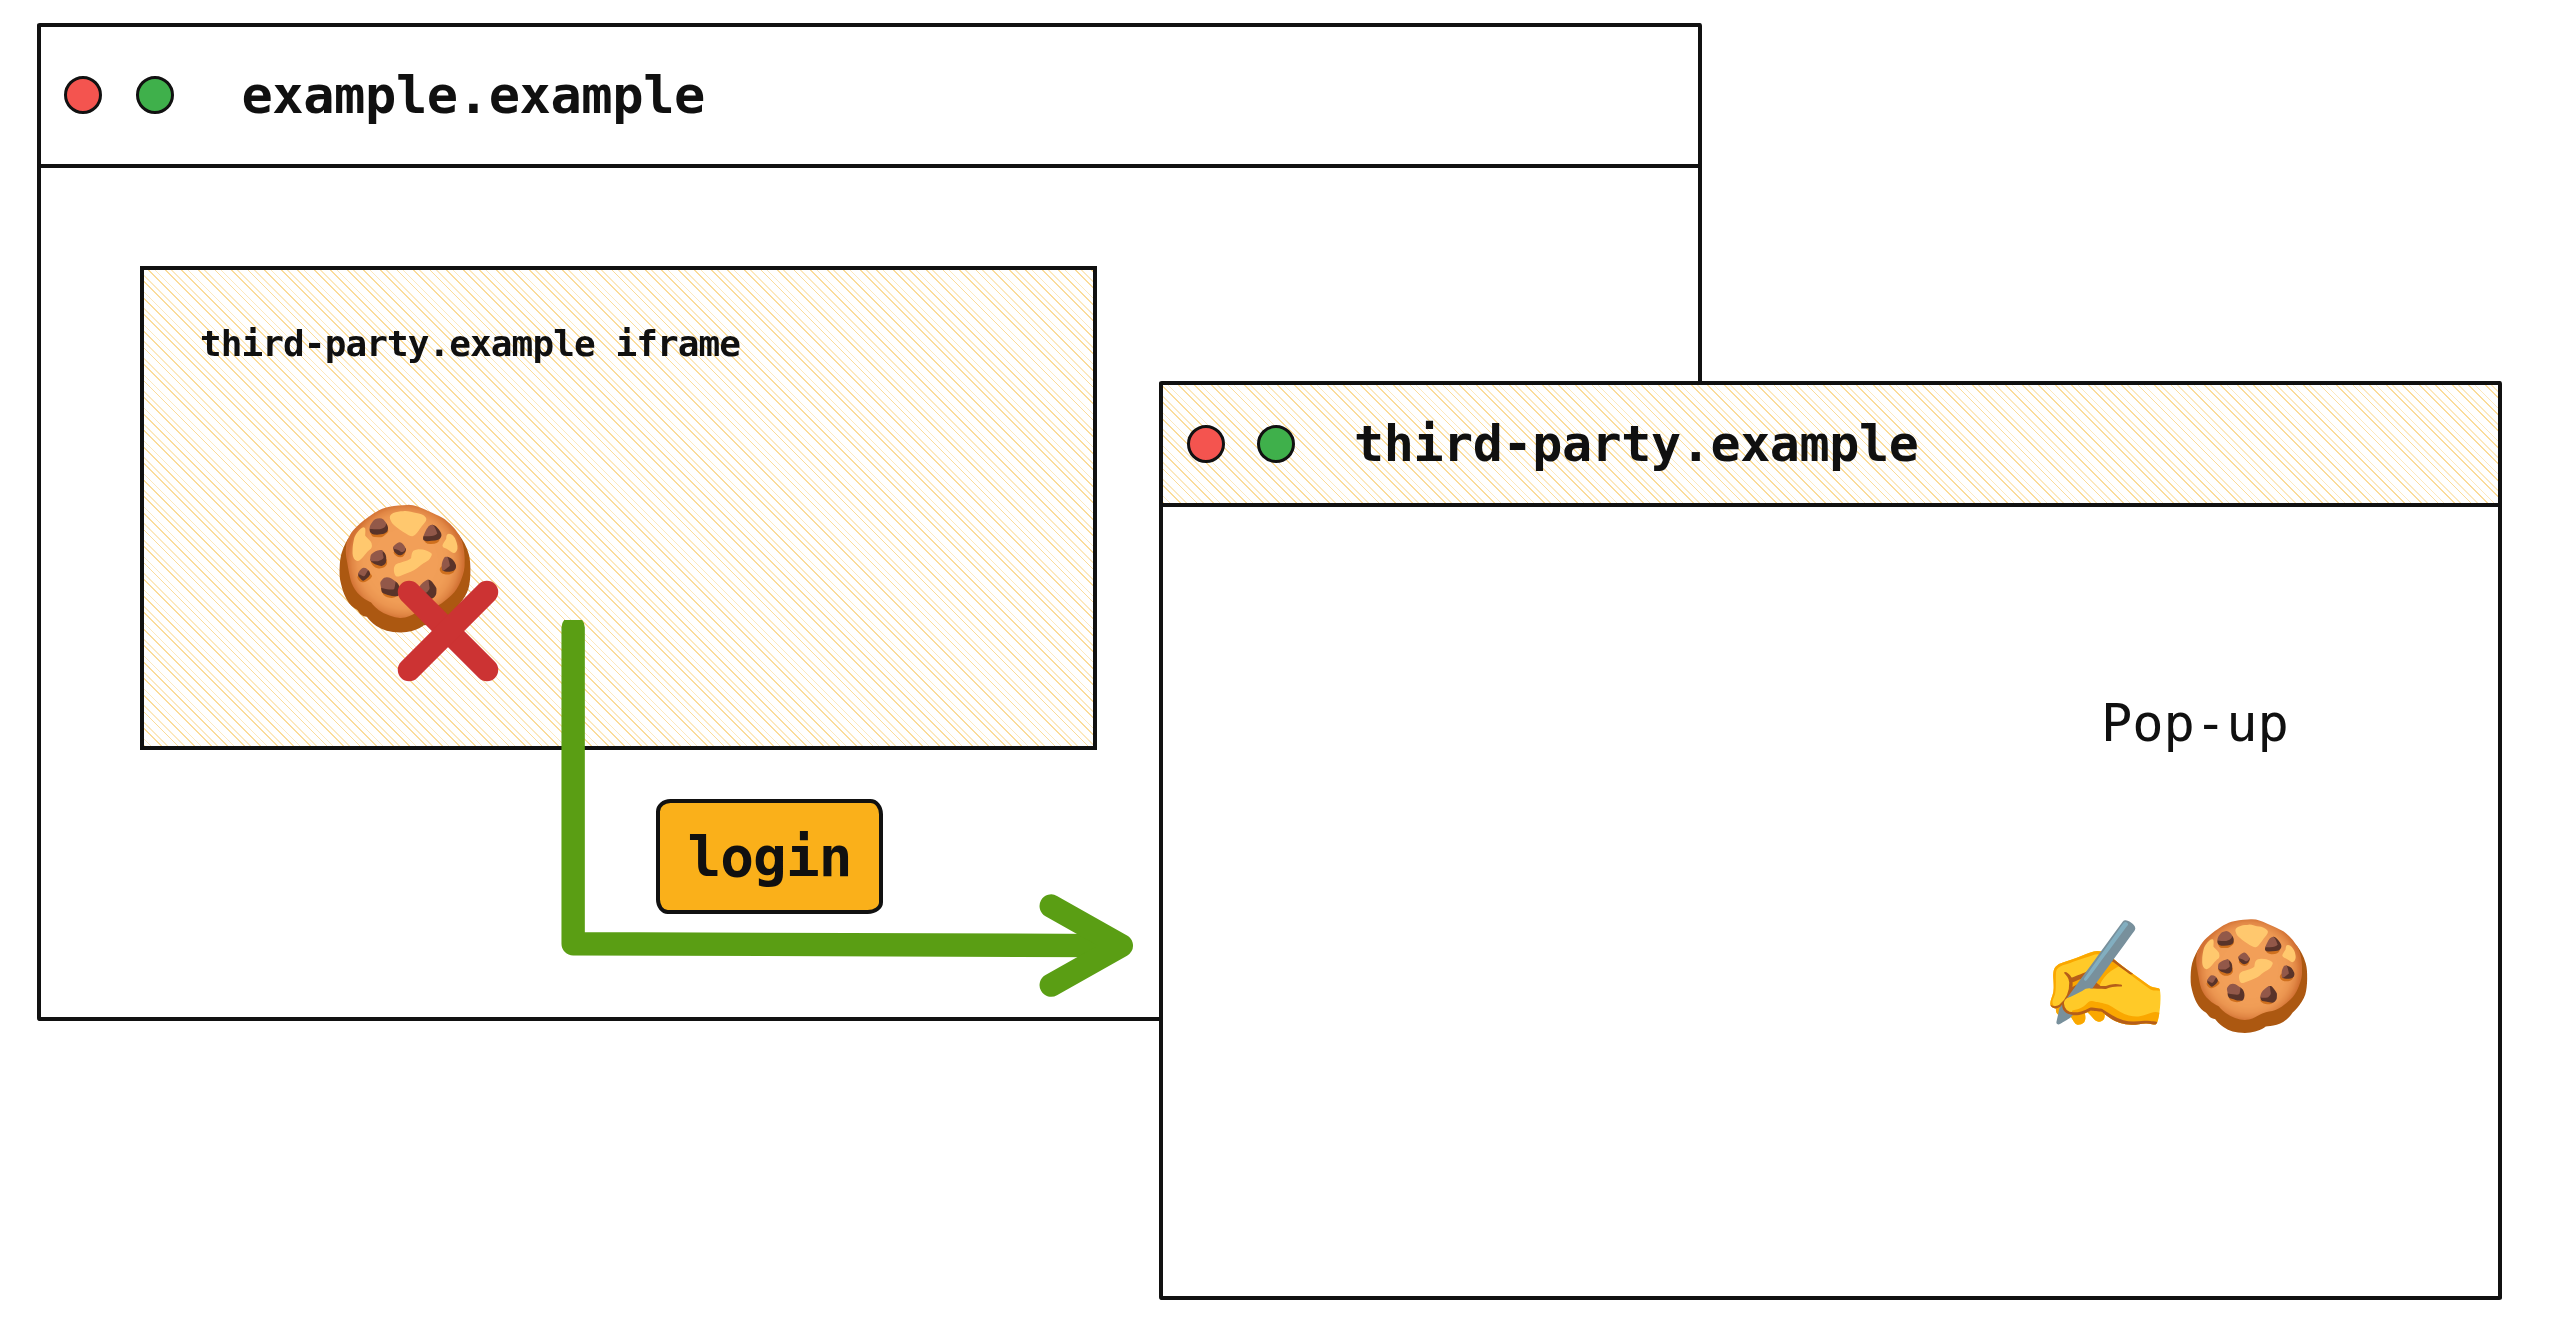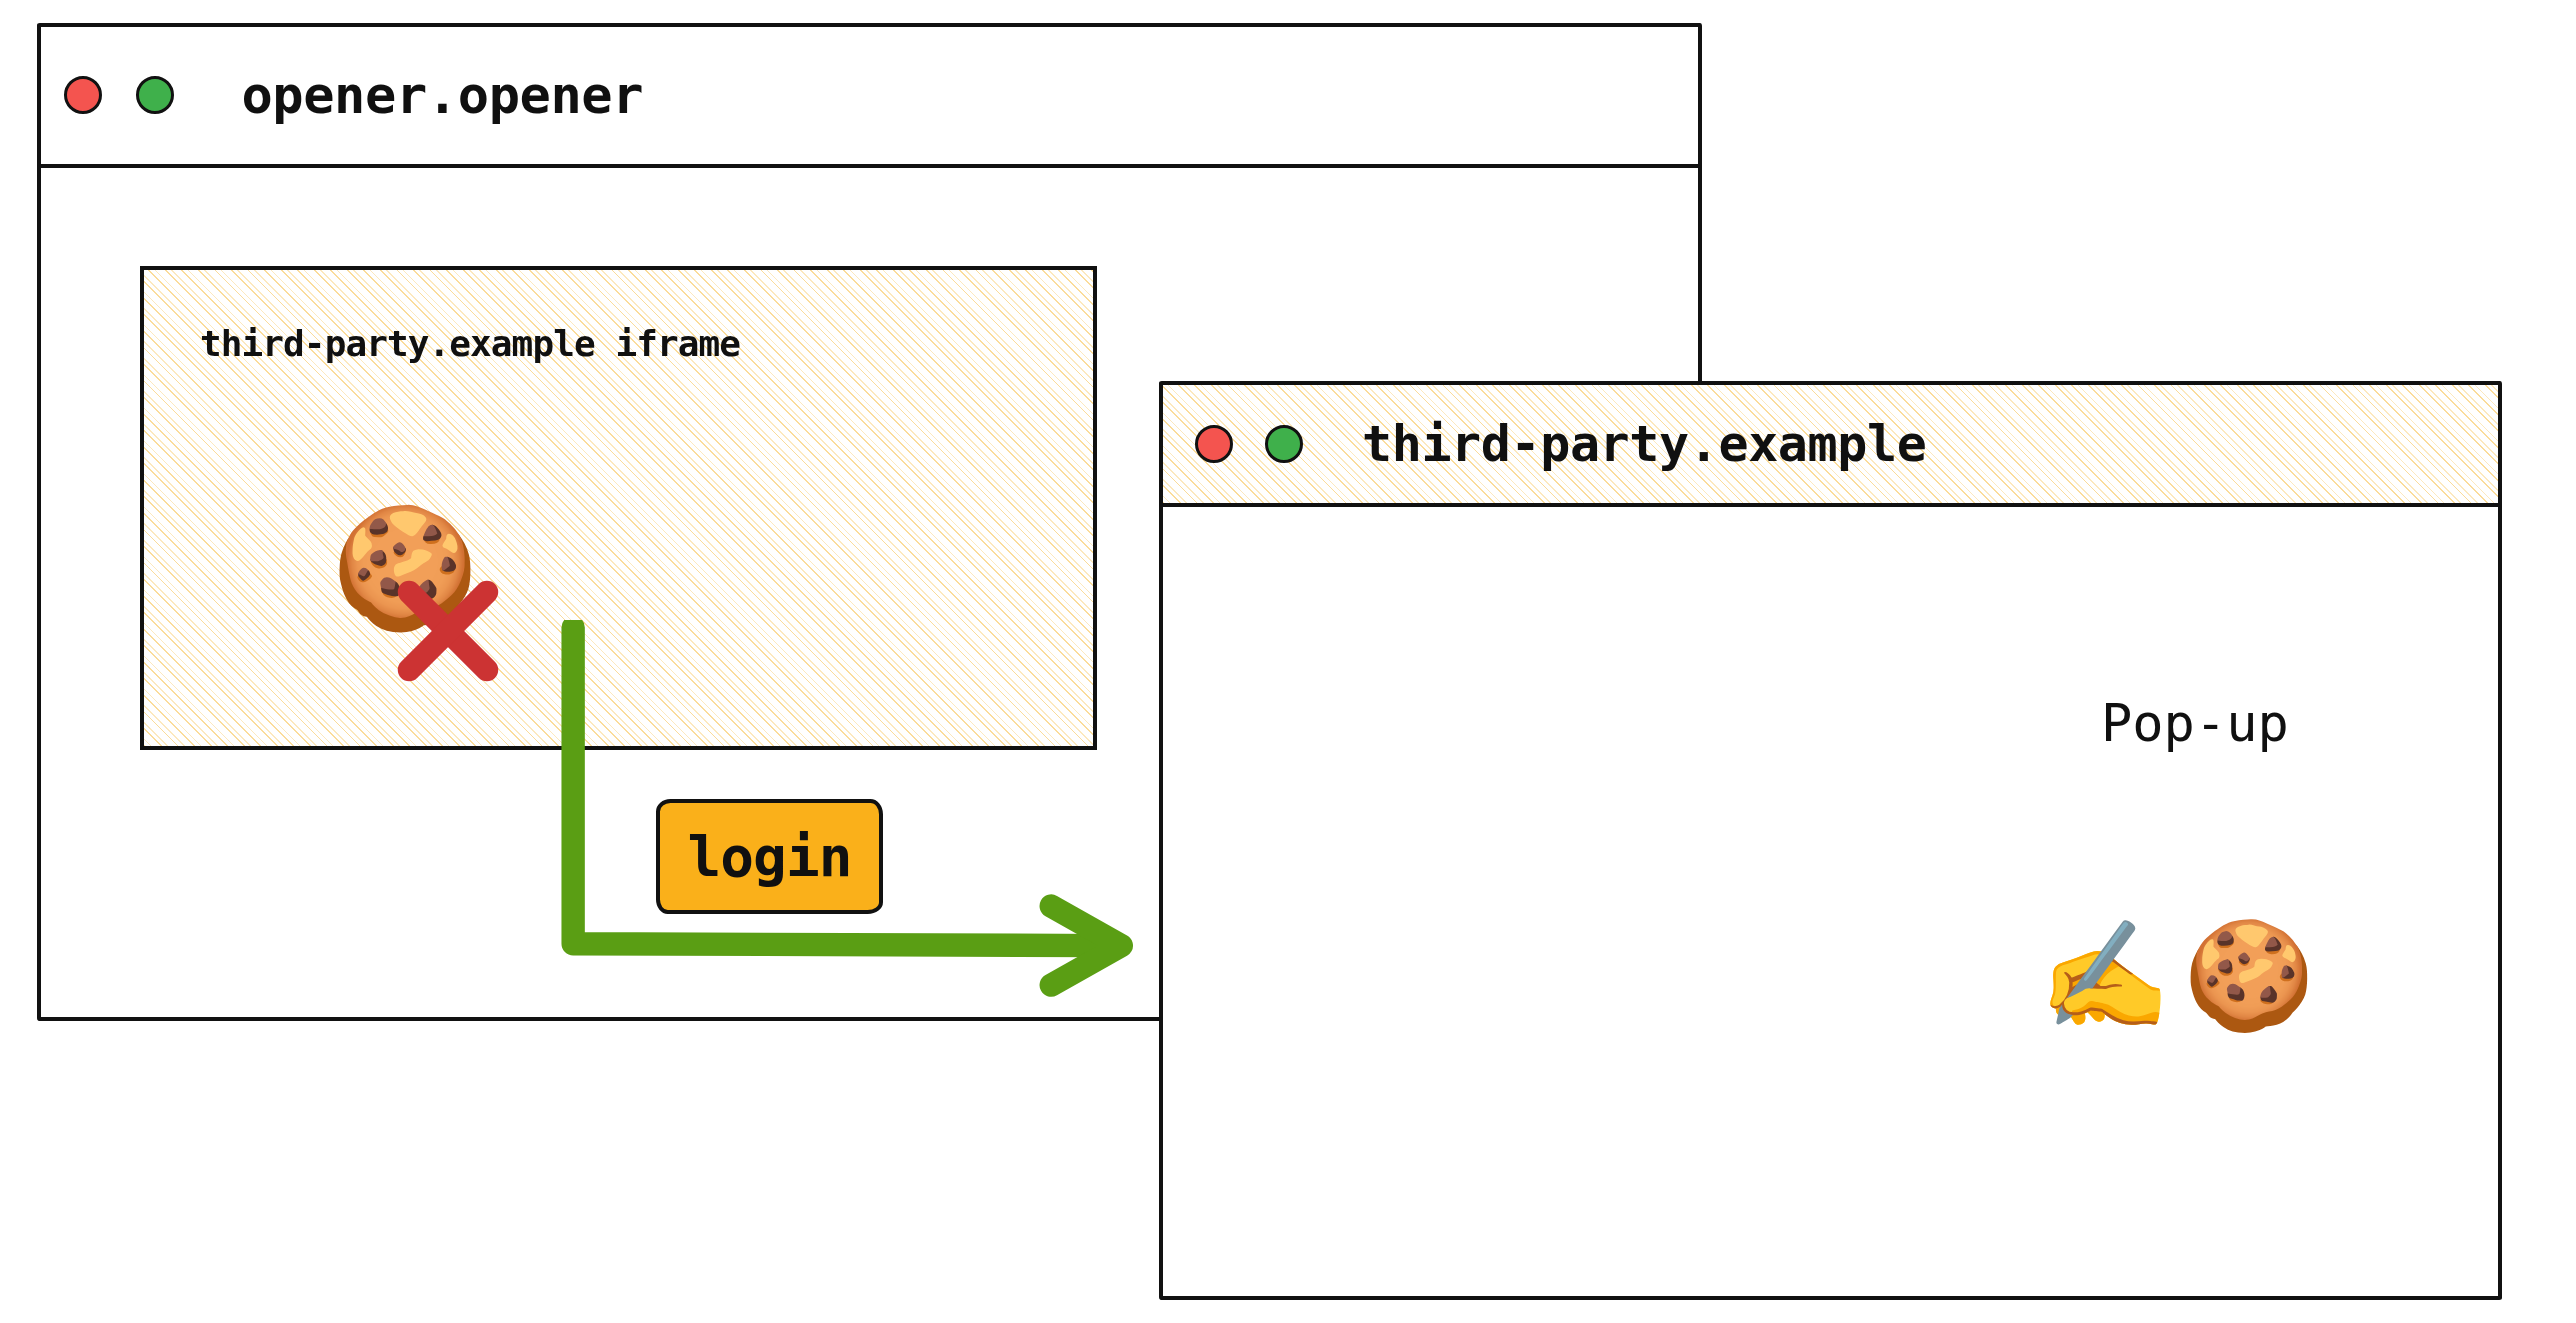--- a/index.html
+++ b/index.html
@@ -183,21 +183,21 @@
   
   #popup-window {
     left: 1159px;
     top: 381px;
     width: 1343px;
     height: 919px;
     z-index: 7;
   }
   #popup-titlebar {
     height: 122px;
-    padding-left: 32px;
+    padding-left: 24px;
   }
   #popup-titlebar .gap { width: 32px; flex: none; }
   #popup-title {
     margin-left: 59px;
     font-size: 50px;
     line-height: 1;
   }
   #popup-body {
     position: absolute;
     left: 0;
@@ -270,21 +270,21 @@
 </style>
 </head>
 <body>
 
 <div class="window sketchy" id="opener-window">
 
   <div class="titlebar" id="opener-titlebar">
     <span class="dot dot-red"></span>
     <span class="gap"></span>
     <span class="dot dot-green"></span>
-    <span class="win-title" id="opener-title">opener.opener</span>
+    <span class="win-title" id="opener-title">example.example</span>
   </div>
 
   <div class="hatch" id="iframe-box">
 
     <div id="iframe-title">third-party.example iframe</div>
 
     <div id="iframe-cookie-group">
       <span id="iframe-cookie-icon">🍪</span>
       <svg id="cookie-blocked-x" viewBox="0 0 100 100">
         <g stroke="#CC3333" stroke-width="21" stroke-linecap="round">

